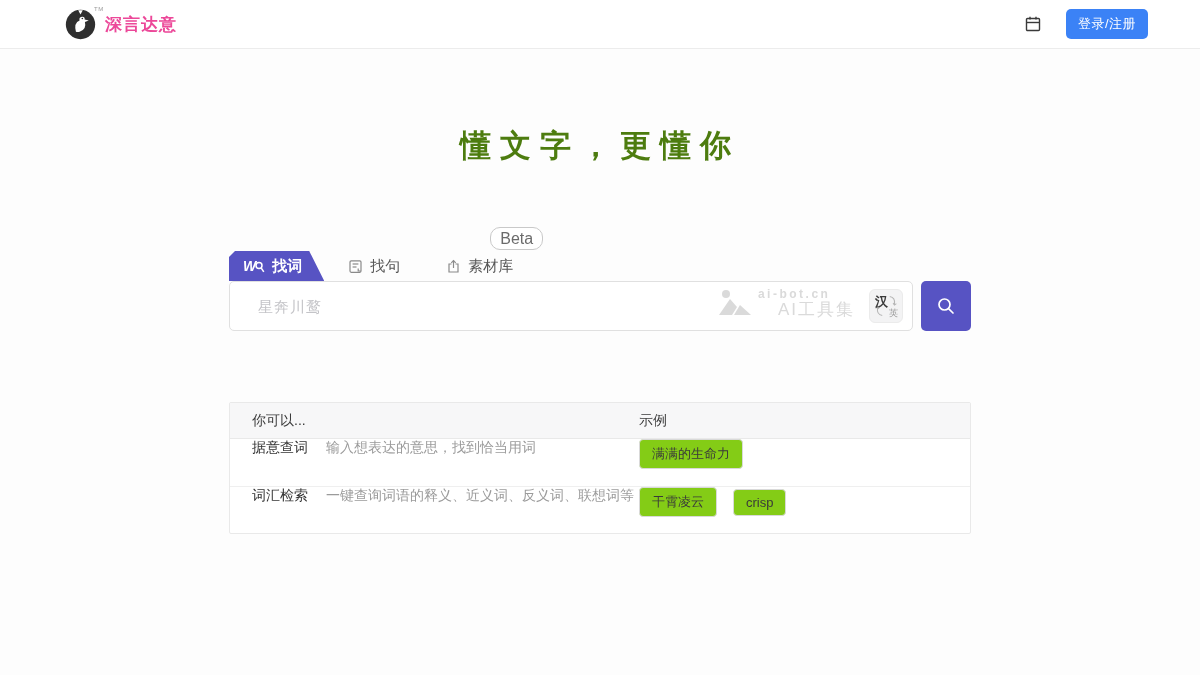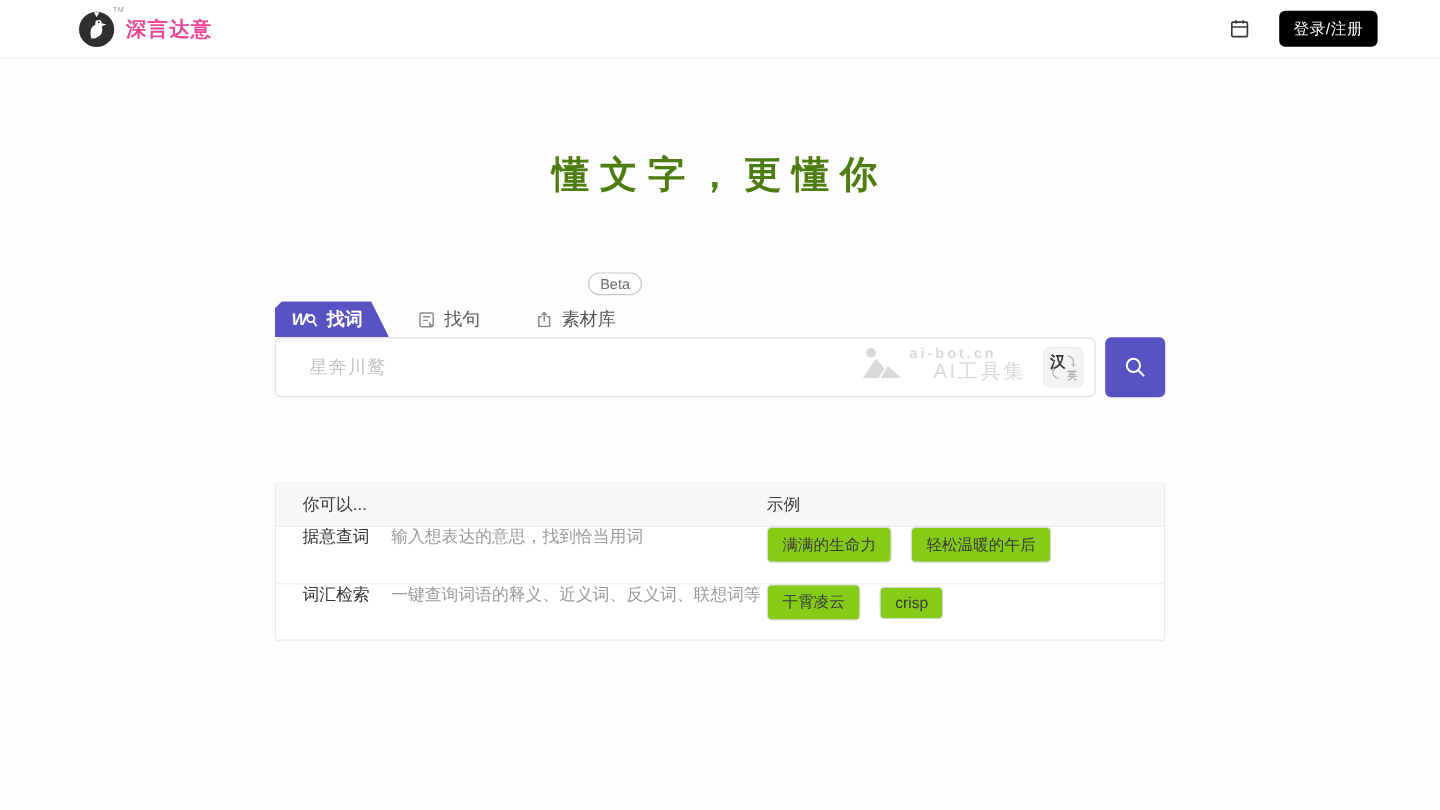--- a/index.html
+++ b/index.html
@@ -6,36 +6,36 @@
   html,body { width:1200px; height:675px; background:#fdfdfd; font-family:"Liberation Sans","DejaVu Sans",sans-serif; color:#333; overflow:hidden; }
 
   
   .header { height:49px; background:#fff; border-bottom:1px solid #ececec; display:flex; align-items:center; justify-content:space-between; padding:0 52px 0 64px; }
   .brand { display:flex; align-items:center; gap:8px; position:relative; }
   .brand-logo { width:33px; height:33px; display:block; }
   .brand-tm { position:absolute; left:30px; top:-2px; font-size:6px; color:#9a9a9a; letter-spacing:.5px; }
   .brand-name { font-size:17px; font-weight:700; color:#ec4899; letter-spacing:1px; }
   .header-right { display:flex; align-items:center; gap:24px; }
   .hist-icon { width:18px; height:18px; color:#3a3a3a; cursor:pointer; }
-  .login-btn { background:#000000; color:#fff; font-size:13px; border:none; border-radius:5px; padding:6px 12px; cursor:pointer; letter-spacing:.5px; }
+  .login-btn { background:#3b82f6; color:#fff; font-size:13px; border:none; border-radius:5px; padding:6px 12px; cursor:pointer; letter-spacing:.5px; }
 
   
   .hero-title { margin-top:76px; text-align:center; font-size:31px; font-weight:700; color:#4d7c0f; letter-spacing:9px; }
 
   
   .container { width:742px; margin:0 auto; }
 
   
   .tabs-row { display:flex; align-items:flex-end; margin-top:72px; height:42px; position:relative; }
   .tab { display:flex; align-items:center; gap:7px; font-size:15px; color:#555; cursor:pointer; height:30px; }
   .tab-active { background:#5753c3; color:#fff; font-weight:700; padding:0 22px 0 14px; clip-path:polygon(6px 0, calc(100% - 15px) 0, 100% 100%, 0 100%, 0 6px); }
   .tab-plain { padding:0 10px; margin-left:14px; }
   .tab-plain .tab-icon { color:#8a8a8a; }
   .tab-materials { margin-left:26px; position:relative; }
-  .beta-badge { position:absolute; left:54px; top:-24px; background:#fff; border:1px solid #c9c9c9; color:#6b6b6b; font-size:12px; border-radius:10px; padding:1.5px 9px; }
+  .beta-badge { position:absolute; left:54px; top:-24px; background:#fff; border:1px solid #c9c9c9; color:#6b6b6b; font-size:16px; border-radius:10px; padding:1.5px 9px; }
   .ww-glyph { display:flex; align-items:flex-end; font-style:italic; font-weight:700; }
   .ww-w { font-size:14px; line-height:13px; letter-spacing:-1px; }
 
   
   .search-row { display:flex; gap:8px; margin-bottom:0; }
   .search-box { position:relative; flex:1; height:60px; }
   .search-input { width:100%; height:50px; border:1px solid #e0e0e0; border-radius:5px; background:#fff; padding:0 160px 0 28px; font-size:15px; color:#333; outline:none; font-family:"Liberation Sans","DejaVu Sans",sans-serif; }
   .search-input::placeholder { color:#c4c4c8; letter-spacing:1px; }
   .watermark { position:absolute; right:58px; top:7px; display:flex; align-items:flex-end; gap:6px; pointer-events:none; }
   .wm-logo { width:34px; height:30px; }
@@ -160,21 +160,20 @@
       <div class="cell-right">示例</div>
     </div>
 
     <div class="t-row">
       <div class="cell-left">
         <span class="feature">据意查词</span>
         <span class="desc">输入想表达的意思，找到恰当用词</span>
       </div>
       <div class="cell-right">
         <button class="chip">满满的生命力</button>
-        <button class="chip">轻松温暖的午后</button>
       </div>
     </div>
 
     <div class="t-row">
       <div class="cell-left">
         <span class="feature">词汇检索</span>
         <span class="desc">一键查询词语的释义、近义词、反义词、联想词等</span>
       </div>
       <div class="cell-right">
         <button class="chip">干霄凌云</button>

